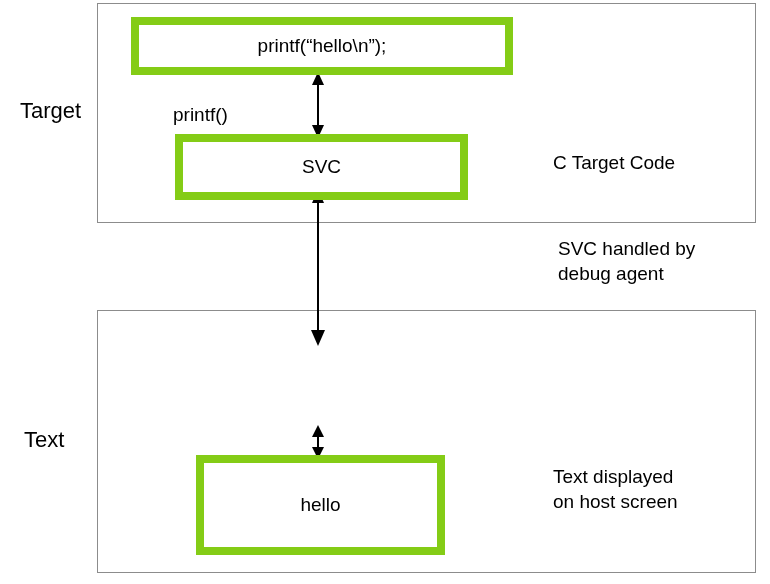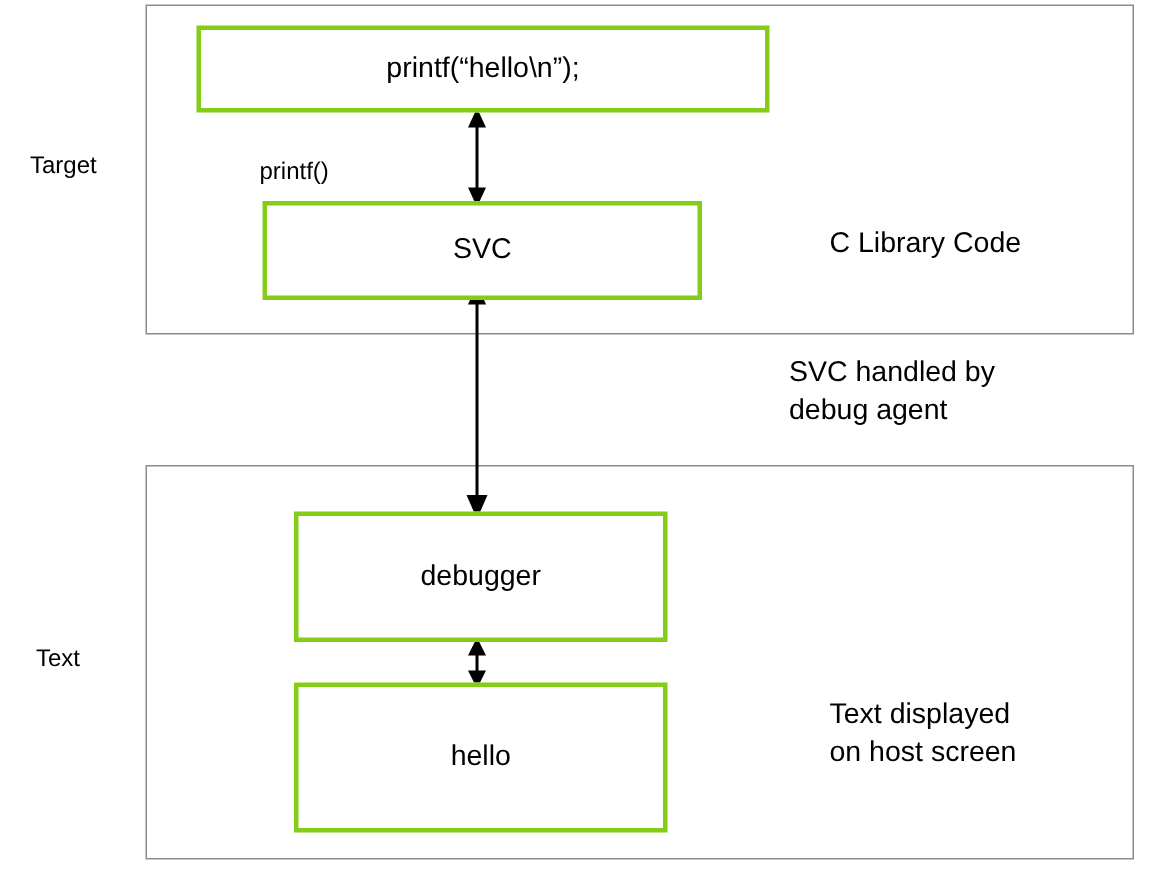--- a/index.html
+++ b/index.html
@@ -25,31 +25,31 @@
     border: 1px solid #8c8c8c;
     background: transparent;
     box-sizing: border-box;
   }
   #region-target { left: 97px;  top: 3px;   width: 659px; height: 220px; }
   #region-host   { left: 97px;  top: 310px; width: 659px; height: 263px; }
 
   
   .region-label {
     position: absolute;
-    font-size: 16px;
+    font-size: 22px;
     line-height: 22px;
     white-space: nowrap;
   }
   #label-target { left: 20px; top: 100px; }
   #label-host   { left: 24px; top: 429px; }
 
   
   .box {
     position: absolute;
-    border: 3px solid #84cc16;
+    border: 8px solid #84cc16;
     background: #ffffff;
     box-sizing: border-box;
     display: flex;
     align-items: center;
     justify-content: center;
     font-size: 19px;
     z-index: 3;
   }
   #box-printf   { left: 131px; top: 17px;  width: 382px; height: 58px; }
   #box-svc      { left: 175px; top: 134px; width: 293px; height: 66px; }
@@ -60,30 +60,30 @@
 
   
   .annotation {
     position: absolute;
     font-size: 19px;
     line-height: 25px;
     white-space: pre-line;
   }
   #ann-application { left: 553px; top: 32px;  }
   #ann-clibrary    { left: 553px; top: 150px; }
-  #ann-svcagent    { left: 526px; top: 236px; }
+  #ann-svcagent    { left: 558px; top: 236px; }
   #ann-comm        { left: 553px; top: 344px; }
   #ann-textdisp    { left: 553px; top: 464px; }
 
   
   #label-printf-call {
     position: absolute;
     left: 173px;
     top: 104px;
-    font-size: 16px;
+    font-size: 19px;
     line-height: 22px;
     white-space: nowrap;
     z-index: 4;
   }
 
   
   .connector {
     position: absolute;
     z-index: 2;
   }
@@ -128,32 +128,29 @@
   </div>
 
   <div class="box" id="box-printf">
     <span class="box-text">printf(“hello\n”);</span>
   </div>
 
   <div class="box" id="box-svc">
     <span class="box-text">SVC</span>
   </div>
 
-  <div class="box" id="box-debugger">
-    <span class="box-text">debugger</span>
-  </div>
 
   <div class="box" id="box-hello">
     <span class="box-text">hello</span>
   </div>
 
   <div id="label-printf-call">printf()</div>
 
 
-  <div class="annotation" id="ann-clibrary">C Library Code</div>
+  <div class="annotation" id="ann-clibrary">C Target Code</div>
 
   <div class="annotation" id="ann-svcagent">SVC handled by
 debug agent</div>
 
 
   <div class="annotation" id="ann-textdisp">Text displayed
 on host screen</div>
 
 </div>
 

